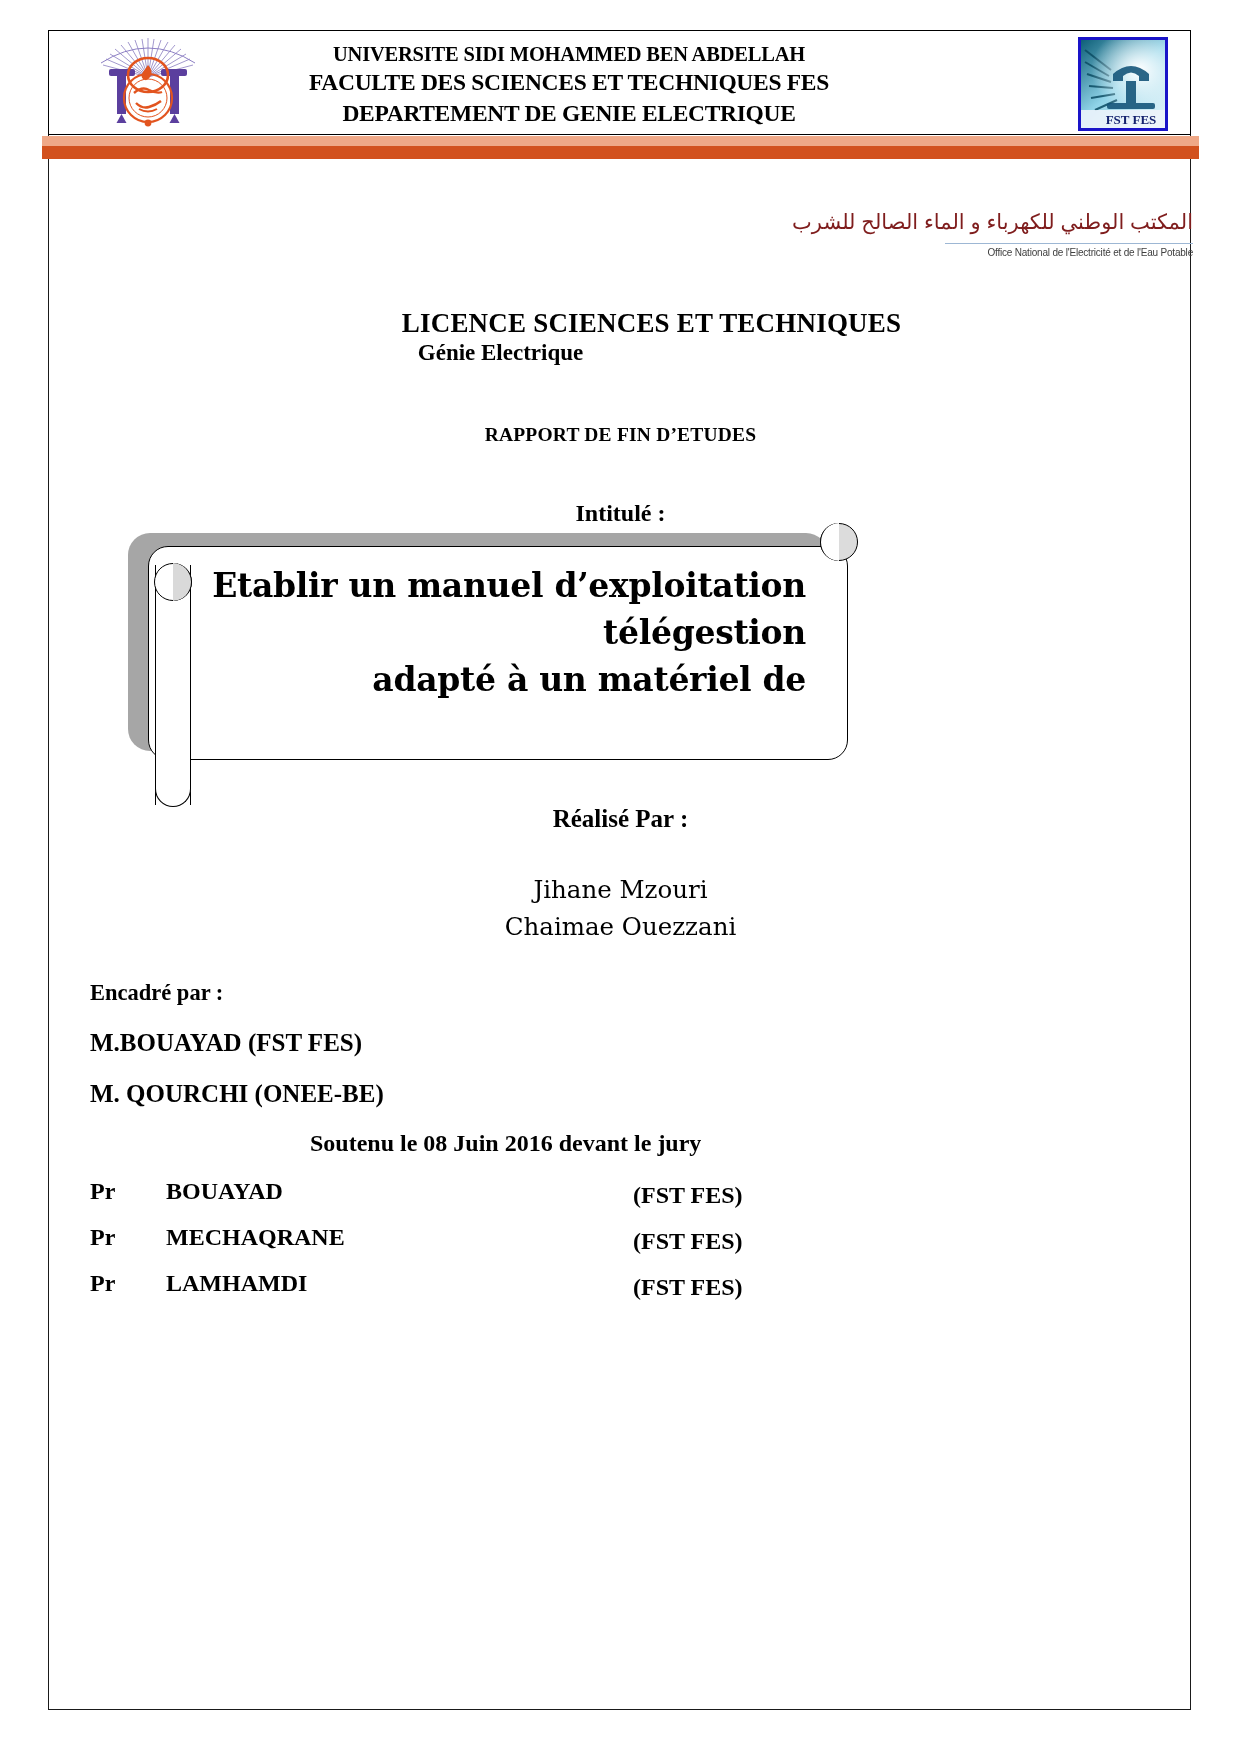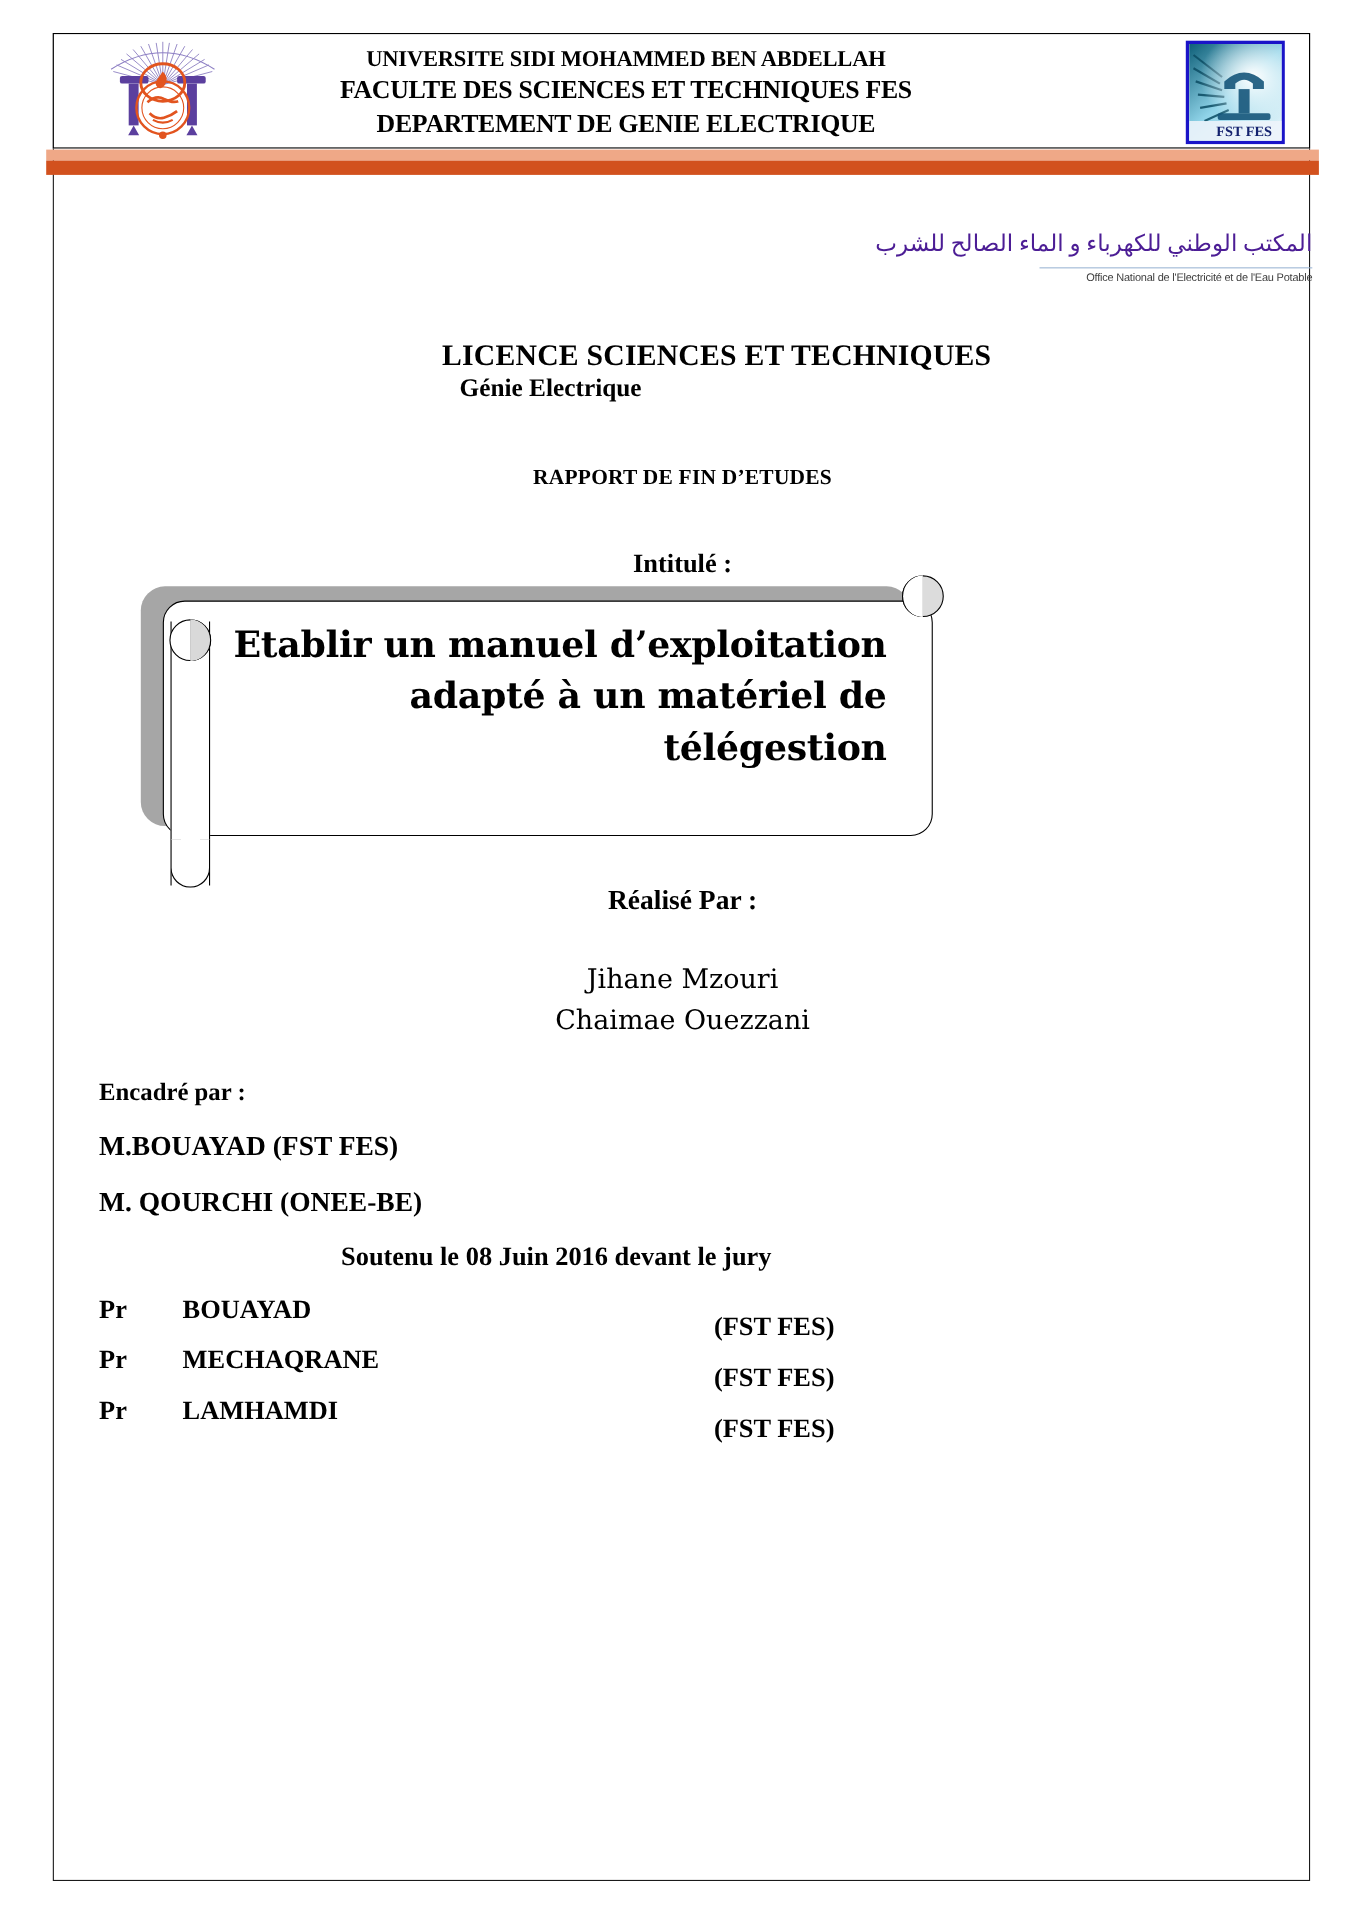--- a/index.html
+++ b/index.html
@@ -22,21 +22,21 @@
   .header-titles .l1{font-size:20.5px;font-weight:bold;letter-spacing:-0.2px;line-height:1.28;}
   .header-titles .l2{font-size:23.5px;font-weight:bold;letter-spacing:-0.3px;line-height:1.3;}
   .header-titles .l3{font-size:23.5px;font-weight:bold;letter-spacing:-0.3px;line-height:1.3;}
 
   
   .bar-light{position:absolute;left:42px;top:136px;width:1157px;height:10px;background:#efa887;}
   .bar-dark{position:absolute;left:42px;top:146px;width:1157px;height:13px;background:#d2511e;}
 
   
   .onee{position:absolute;right:48px;top:206px;width:420px;text-align:right;}
-  .onee-ar{font-family:Liberation Serif, serif;font-size:21px;color:#4c1d95;
+  .onee-ar{font-family:Liberation Sans, sans-serif;font-size:21px;color:#7f1d1d;
            direction:rtl;line-height:1.5;white-space:nowrap;}
   .onee-rule{margin:5px 0 3px auto;width:248px;height:1px;background:#9db7d4;}
   .onee-fr{font-family:"Liberation Sans",sans-serif;font-size:10px;color:#404040;
            letter-spacing:-0.2px;white-space:nowrap;}
 
   
   .lic{position:absolute;left:0;top:308px;width:1241px;text-align:center;
        font-size:27px;font-weight:bold;letter-spacing:0.2px;margin-left:31px;}
   .filiere{position:absolute;left:0;top:340px;width:1001px;text-align:center;
            font-size:23px;font-weight:bold;}
@@ -83,21 +83,21 @@
   .encadre-label{position:absolute;left:90px;top:980px;font-size:22.5px;font-weight:bold;}
   .enc1{position:absolute;left:90px;top:1029px;font-size:25px;font-weight:bold;}
   .enc2{position:absolute;left:90px;top:1080px;font-size:25px;font-weight:bold;}
   .soutenu{position:absolute;left:310px;top:1130px;font-size:24px;font-weight:bold;}
 
   
   .jury{position:absolute;left:90px;top:1178px;width:700px;}
   .jury-row{position:relative;height:46px;font-size:24px;font-weight:bold;}
   .jury-title{position:absolute;left:0;top:0;}
   .jury-name{position:absolute;left:76px;top:0;}
-  .jury-aff{position:absolute;left:543px;top:16px;margin-left:16px;}
+  .jury-aff{position:absolute;left:543px;top:4px;}
 </style>
 </head>
 <body>
 
 <div class="page-border"></div>
 
 <div class="header-box">
   <div class="header-inner">
 
     <div class="usmba-logo">
@@ -198,22 +198,22 @@
   <div class="scroll-paper"></div>
   <div class="scroll-roll-left"></div>
   <div class="roll-bottom"></div>
   <div class="curl-tl"></div>
   <div class="curl-tl-fill"></div>
   <div class="curl-tr"></div>
   <div class="curl-tr-in"></div>
 
   <div class="scroll-title">
     <div>Etablir un manuel d’exploitation</div>
+    <div>télégestion</div>
     <div>adapté à un matériel de</div>
-    <div>télégestion</div>
   </div>
 </div>
 
 <div class="realise">Réalisé Par :</div>
 <div class="students">
   <div>Jihane  Mzouri</div>
   <div>Chaimae Ouezzani</div>
 </div>
 
 <div class="encadre-label">Encadré par :</div>

